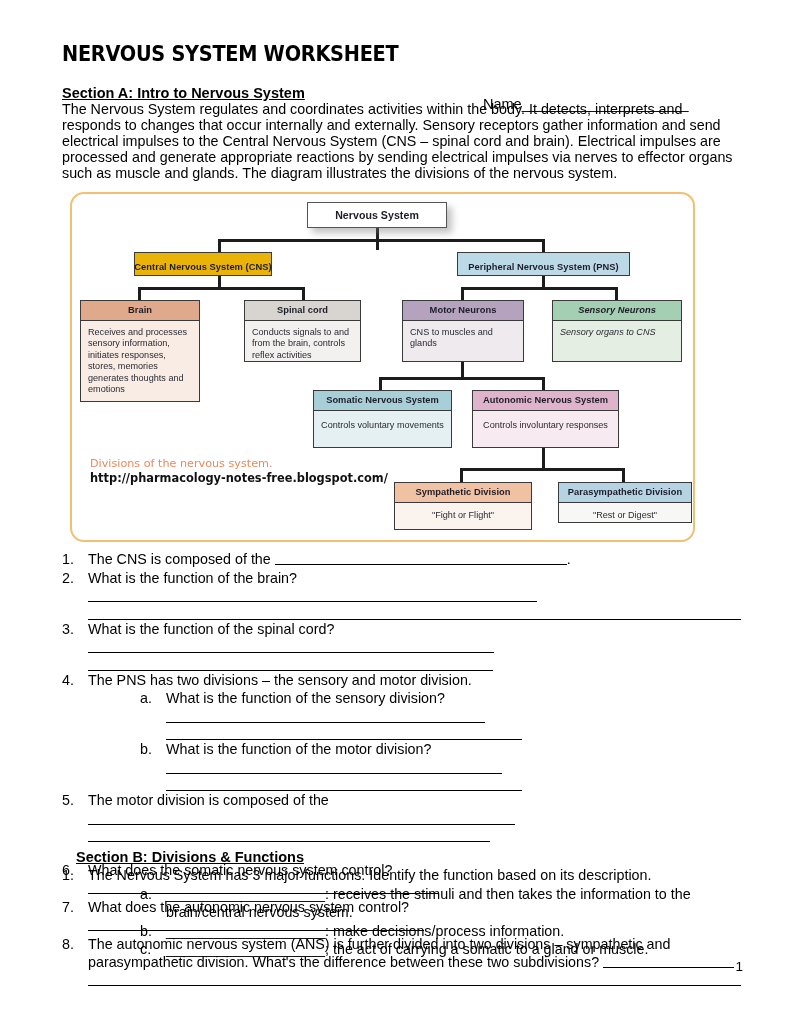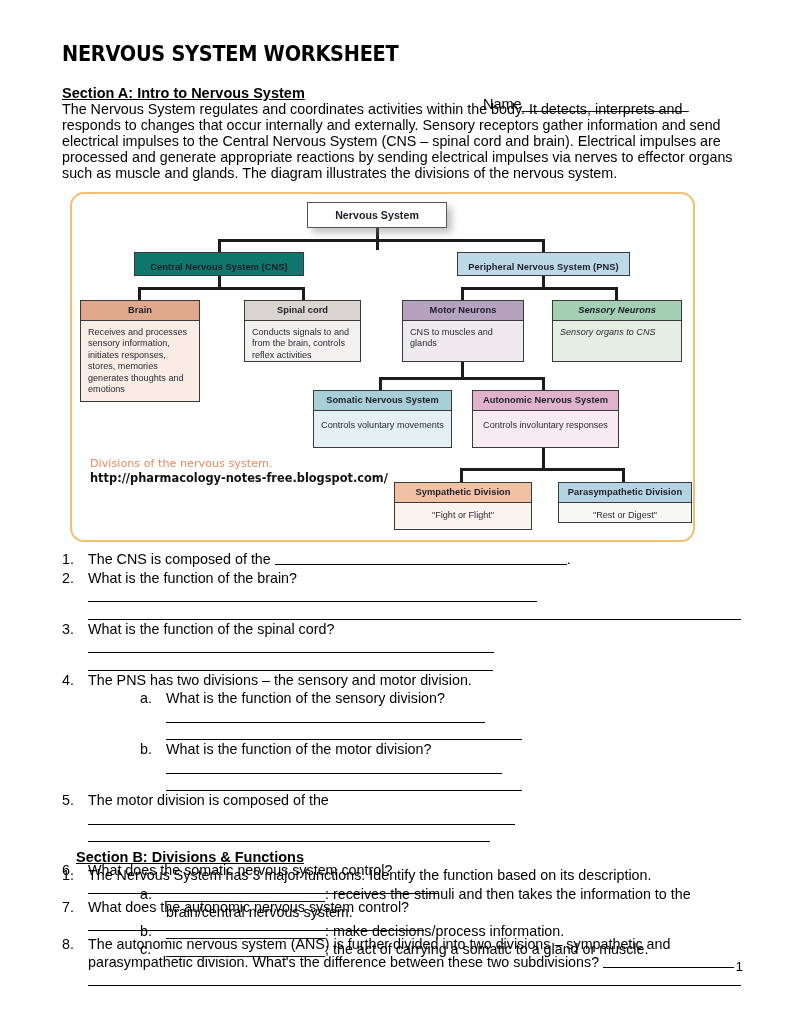--- a/index.html
+++ b/index.html
@@ -93,21 +93,21 @@
   .node.plain .hdr { border-bottom: none; padding: 0; }
 
   
   #node-root {
     left: 235px; top: 8px; width: 140px; height: 26px;
     border: 1.4px solid #555;
     box-shadow: 5px 5px 7px rgba(120,120,120,0.45);
   }
   #node-root .hdr { font-size: 10.6px; padding-top: 0; }
 
-  #node-cns { left: 62px; top: 58px; width: 170px; height: 24px; background: #0f766e; }
+  #node-cns { left: 62px; top: 58px; width: 138px; height: 24px; background: #eab308; }
   #node-cns .hdr { border-bottom: none; padding-top: 6px; }
   #node-pns { left: 385px; top: 58px; width: 173px; height: 24px; background: #bcd9e8; }
   #node-pns .hdr { border-bottom: none; padding-top: 6px; }
 
   #node-brain { left: 8px; top: 106px; width: 120px; height: 102px; background: #f8ece4; }
   #node-brain .hdr { background: #e0a98b; }
 
   #node-spinal { left: 172px; top: 106px; width: 117px; height: 62px; background: #f2f1ef; }
   #node-spinal .hdr { background: #d8d5d0; }
 

